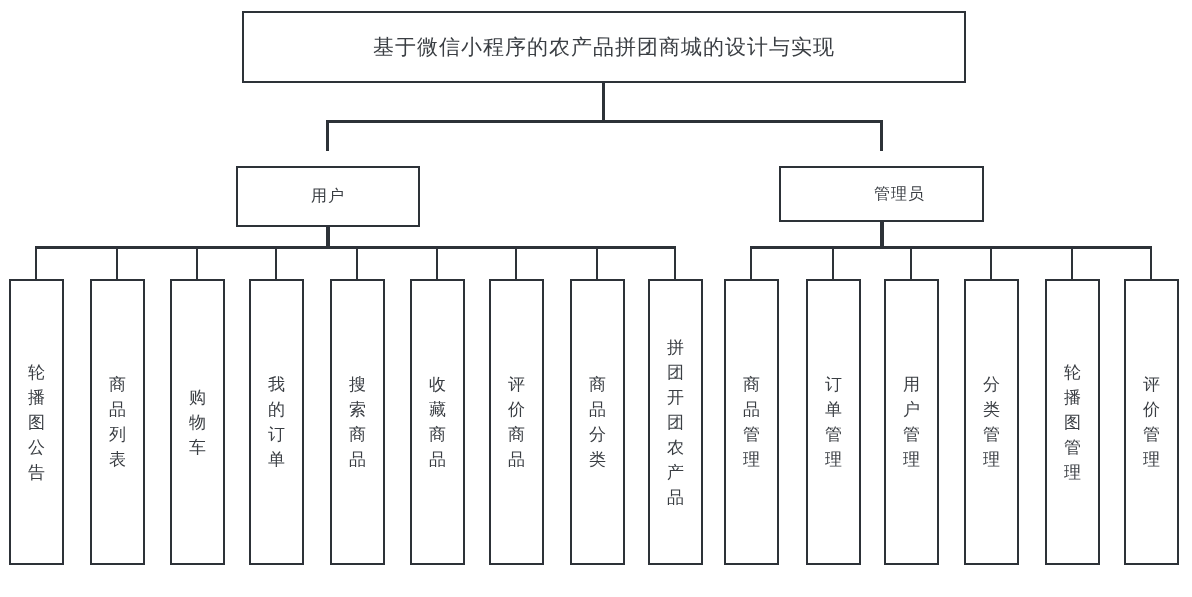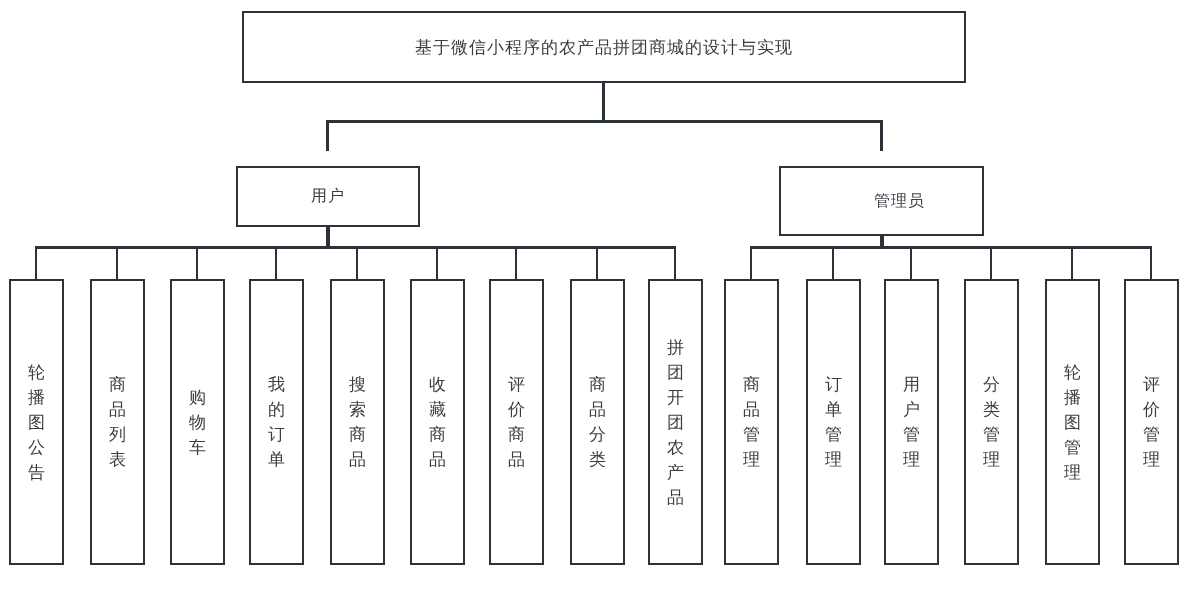--- a/index.html
+++ b/index.html
@@ -20,30 +20,30 @@
     box-sizing: border-box;
     border: 2px solid #2d3238;
     background: #ffffff;
     display: flex;
     align-items: center;
     justify-content: center;
     color: #3a3e43;
   }
   .node.root {
     left: 242px; top: 11px; width: 724px; height: 72px;
-    font-size: 17px;
+    font-size: 21px;
     letter-spacing: 1px;
   }
   .node.level2 {
     font-size: 16px;
     letter-spacing: 1px;
     margin-top: 16px;
   }
   .node.user  { left: 236px; top: 150px; width: 184px; height: 61px; }
-  .node.admin { left: 779px; top: 150px; width: 205px; height: 70px; padding-left: 36px; }
+  .node.admin { left: 779px; top: 150px; width: 205px; height: 56px; padding-left: 36px; }
   .node.leaf {
     top: 279px; width: 55px; height: 286px;
     font-size: 17px;
     line-height: 25px;
     text-align: center;
   }
   .line {
     position: absolute;
     background: #2d3238;
   }

